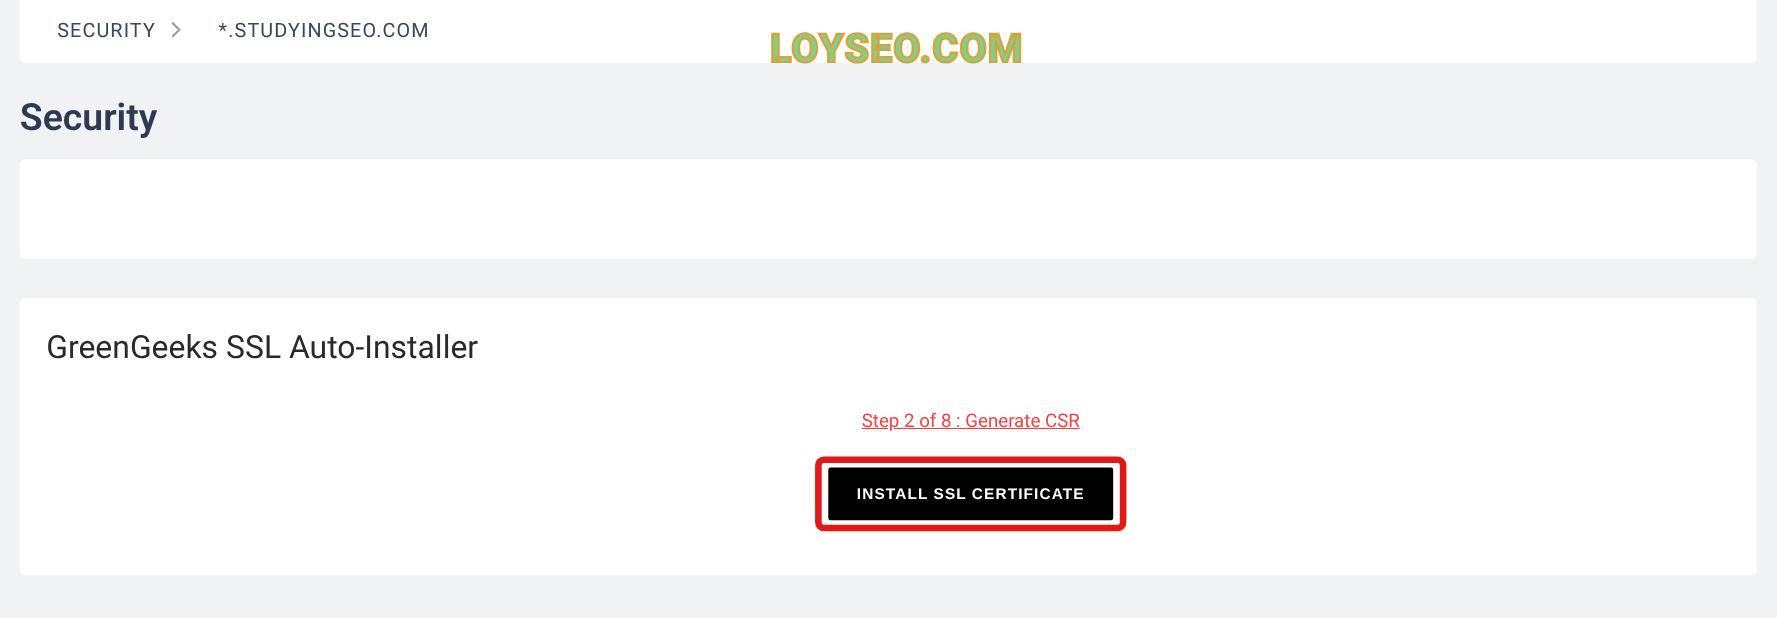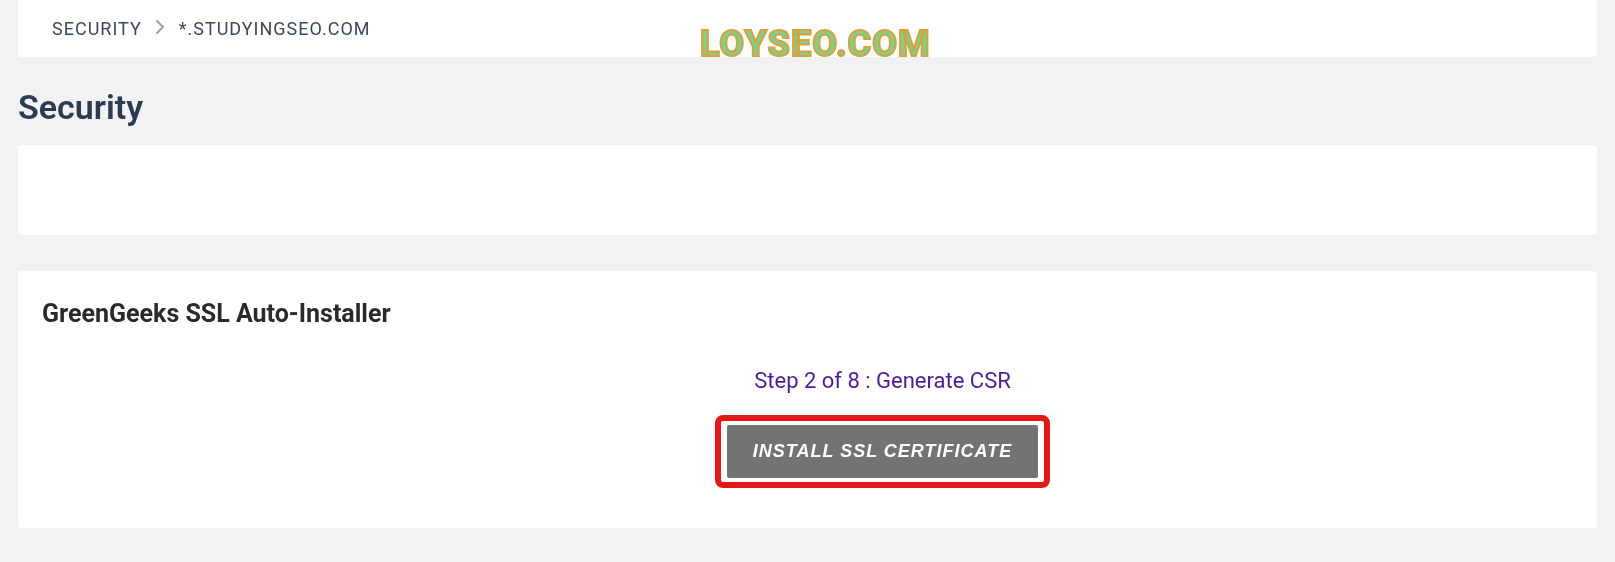--- a/index.html
+++ b/index.html
@@ -34,20 +34,21 @@
       text-decoration: none;
       font-weight: 400;
     }
     .breadcrumb-sep {
       color: #9aa0ac;
       font-size: 14px;
     }
     .breadcrumb-current {
       color: #3c4858;
       font-weight: 400;
+      margin-left: 20px;
     }
     .watermark {
       position: absolute;
       top: 23px;
       left: 700px;
       font-size: 36px;
       font-weight: 800;
       letter-spacing: 1px;
       color: #7ed08a;
       -webkit-text-stroke: 2px #d9a23c;
@@ -67,54 +68,54 @@
       border-radius: 4px;
     }
     .installer-panel {
       background: #ffffff;
       margin: 36px 18px 0 18px;
       padding: 28px 24px 40px 24px;
       border-radius: 4px;
       position: relative;
     }
     .installer-title {
-      font-size: 25px;
-      font-weight: 700;
+      font-size: 29px;
+      font-weight: 400;
       color: #2a2a2a;
       margin-bottom: 40px;
     }
     .step-row {
       text-align: center;
       margin-top: 28px;
     }
     .step-text {
-      font-size: 22px;
-      color: #4c1d95;
+      font-size: 17px;
+      color: #ef4444;
       display: block;
       margin-bottom: 22px;
       margin-left: 150px;
+      text-decoration: underline;
     }
     .install-btn-wrap {
       display: inline-block;
       border: 6px solid #e11919;
       border-radius: 8px;
       padding: 4px 6px;
       margin-left: 150px;
     }
     .install-btn {
-      background: #737373;
+      background: #000000;
       color: #ffffff;
       border: none;
       padding: 16px 26px;
-      font-size: 18px;
+      font-size: 14px;
       font-weight: 700;
       letter-spacing: 1px;
       cursor: pointer;
       border-radius: 2px;
-      font-style: italic;
     }
   </style>
 </head>
 <body>
 
 <div class="breadcrumb-bar">
   <nav class="breadcrumb">
     <a href="#" class="breadcrumb-link">SECURITY</a>
     <span class="breadcrumb-sep">
       <svg width="9" height="14" viewBox="0 0 9 14">

